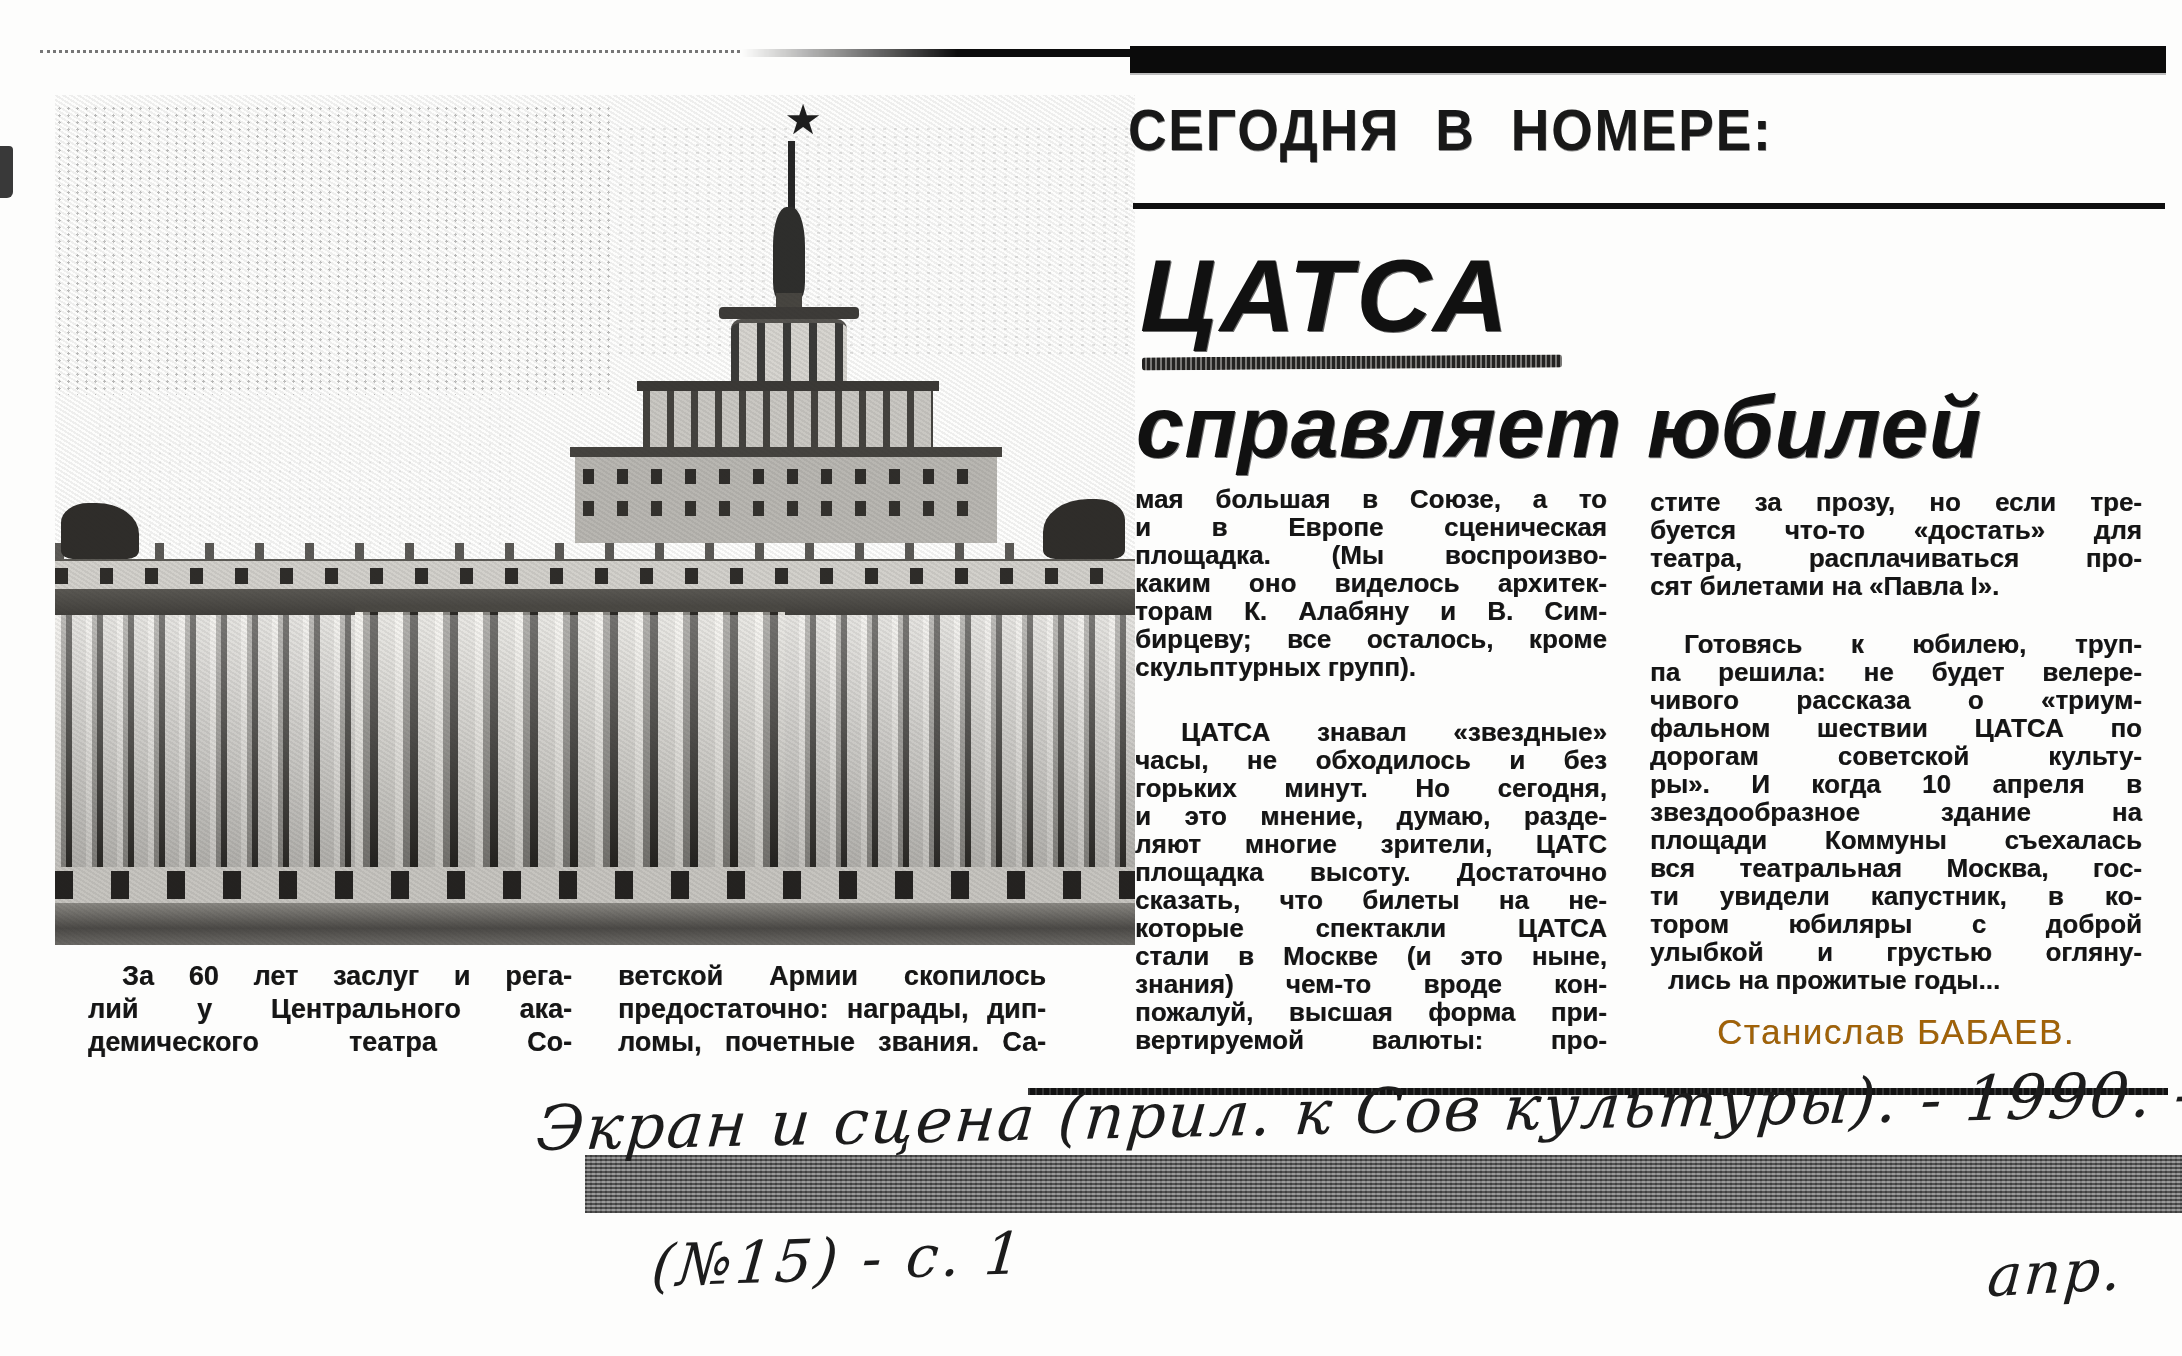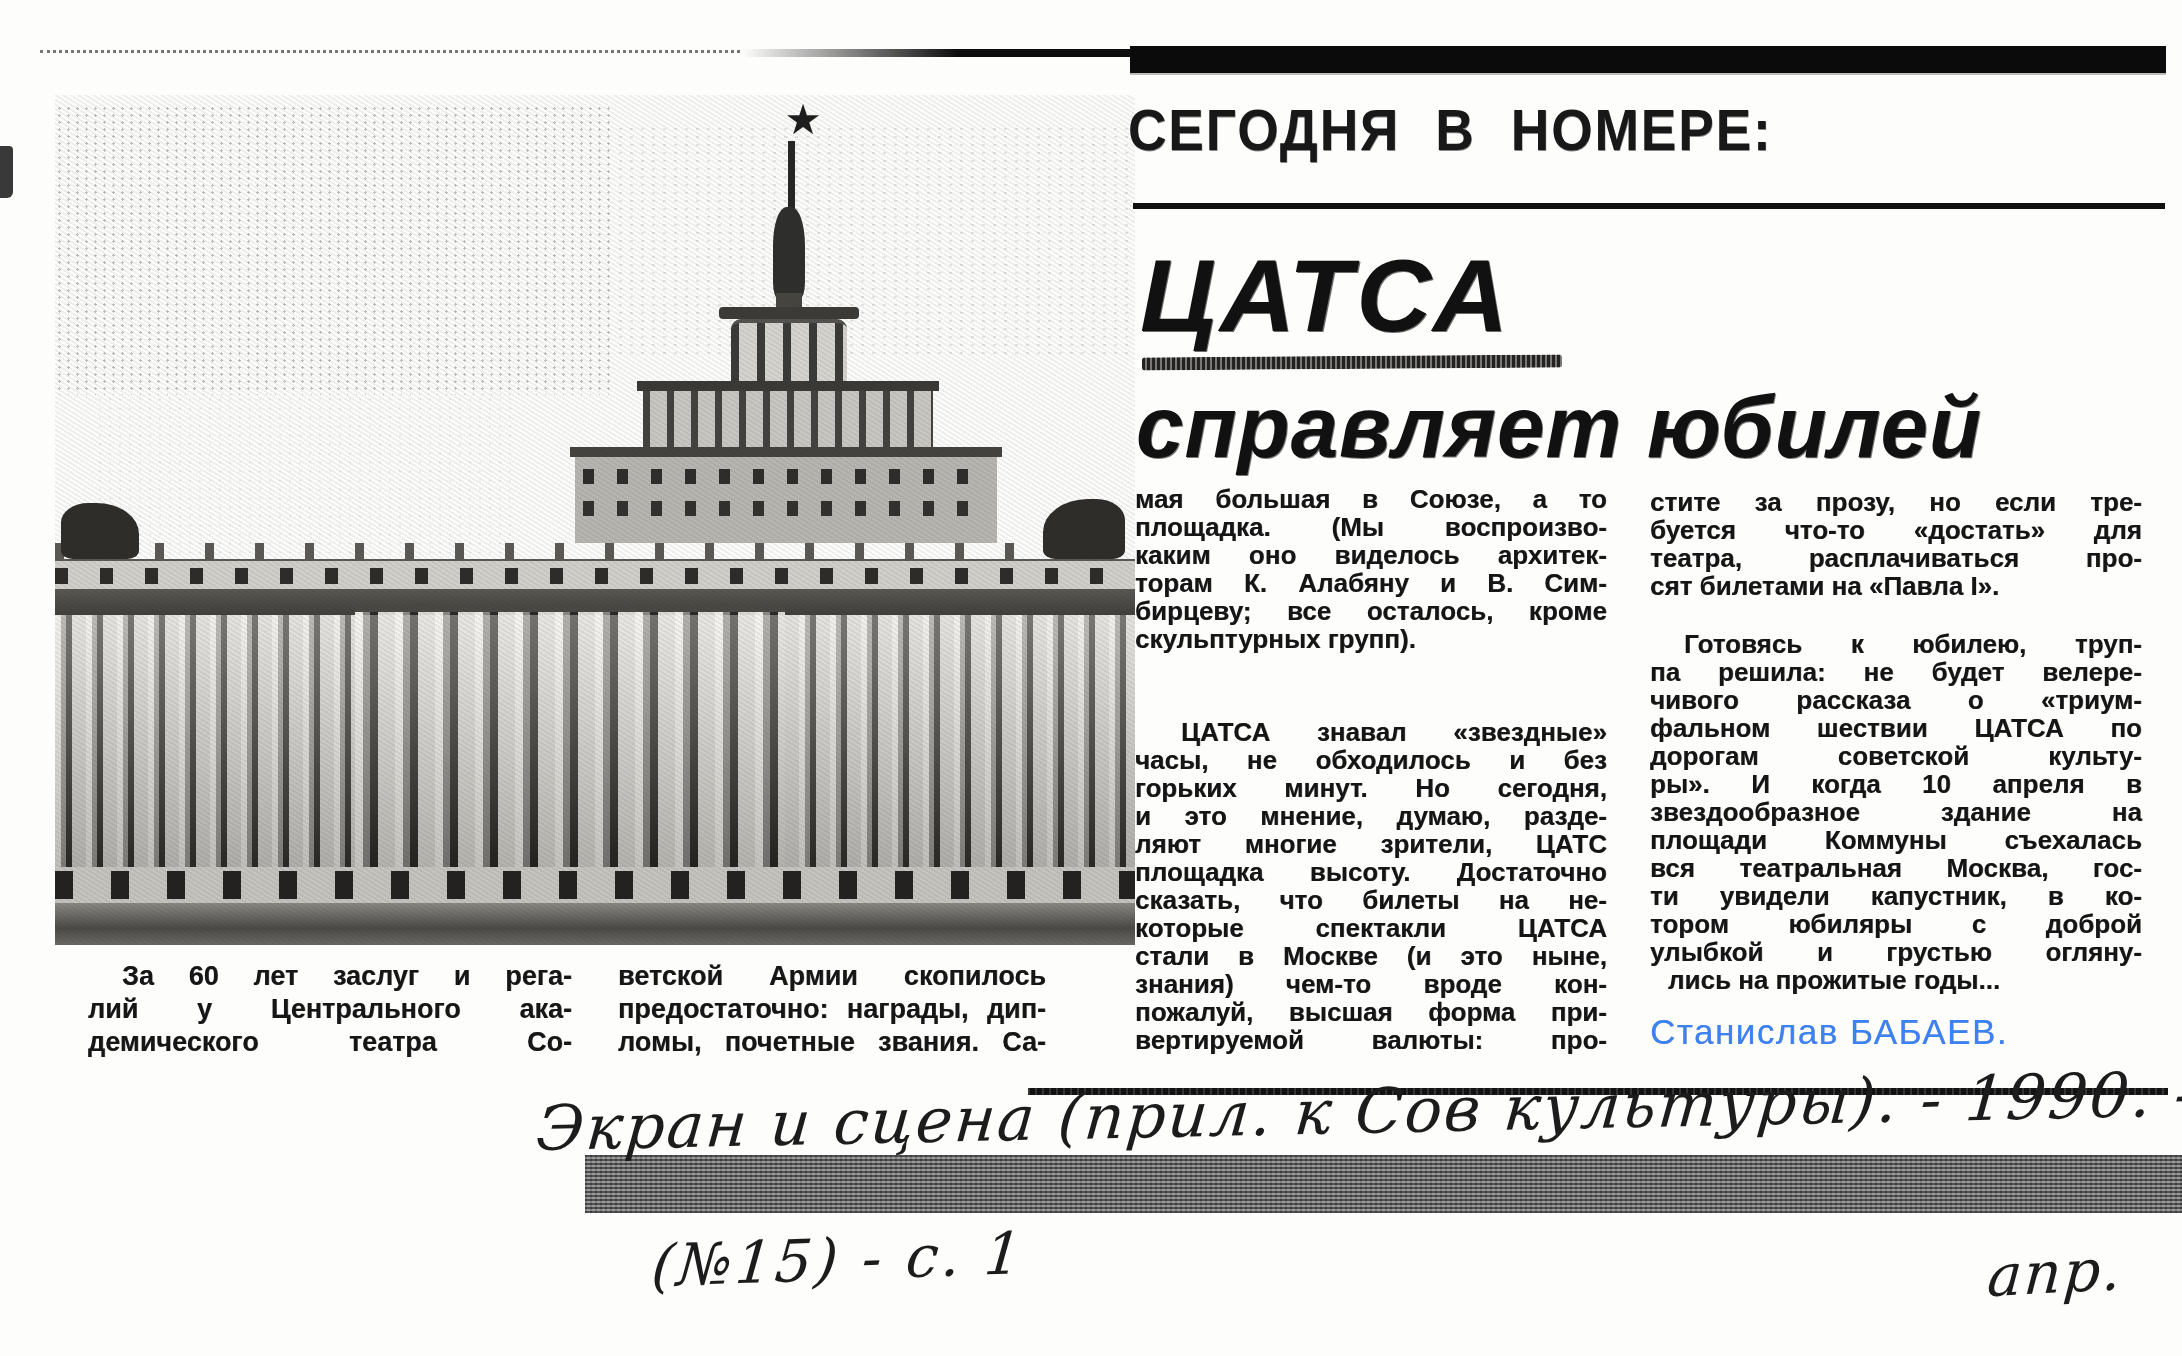--- a/index.html
+++ b/index.html
@@ -82,22 +82,22 @@
 
   
   .bodycol{position:absolute;font-size:26px;font-weight:700;line-height:28px;color:#151515;
      text-shadow:.45px .45px 0 rgba(20,20,20,.55);}
   .col1{left:1135px;width:472px;}
   .col2{left:1650px;width:492px;}
   .para{position:absolute;left:0;width:100%;}
   .tline{text-align:justify;text-align-last:justify;white-space:nowrap;}
   .c1p1{top:485px;} .c1p2{top:718px;}
   .c2p1{top:488px;} .c2p2{top:630px;}
-  .byline{position:absolute;left:1650px;top:1012px;width:492px;text-align:left;font-size:35px;
-     font-weight:400;letter-spacing:1.5px;color:#3b82f6;text-shadow:.4px .4px 0 rgba(20,20,20,.4);}
+  .byline{position:absolute;left:1650px;top:1012px;width:492px;text-align:center;font-size:35px;
+     font-weight:400;letter-spacing:1.5px;color:#a16207;text-shadow:.4px .4px 0 rgba(20,20,20,.4);}
   .rule-2{position:absolute;left:1028px;top:1088px;width:1140px;height:7px;background:#121212;
      background-image:repeating-linear-gradient(90deg,rgba(255,255,255,.15) 0 2px,transparent 2px 7px);}
 
   
   .caption{position:absolute;top:960px;font-size:27px;font-weight:700;line-height:33px;color:#161616;
      text-shadow:.45px .45px 0 rgba(20,20,20,.55);}
   .cap-left{left:88px;width:484px;}
   .cap-right{left:618px;width:428px;}
 
   
@@ -152,20 +152,21 @@
 
   <div class="section-label">СЕГОДНЯ В НОМЕРЕ:</div>
   <div class="rule-1"></div>
   <div class="headline-1">ЦАТСА</div>
   <div class="headline-underline"></div>
   <div class="headline-2">справляет юбилей</div>
 
   <div class="bodycol col1">
     <div class="para c1p1">
         <div class="tline">мая большая в Союзе, а то</div>
+        <div class="tline">и в Европе сценическая</div>
         <div class="tline">площадка. (Мы воспроизво-</div>
         <div class="tline">каким оно виделось архитек-</div>
         <div class="tline">торам К. Алабяну и В. Сим-</div>
         <div class="tline">бирцеву; все осталось, кроме</div>
         <div class="tline" style="text-align-last: left;">скульптурных групп).</div>
       </div>
     <div class="para c1p2">
         <div class="tline" style="text-indent: 34px; padding-left: 12px;">ЦАТСА знавал «звездные»</div>
         <div class="tline">часы, не обходилось и без</div>
         <div class="tline">горьких минут. Но сегодня,</div>

